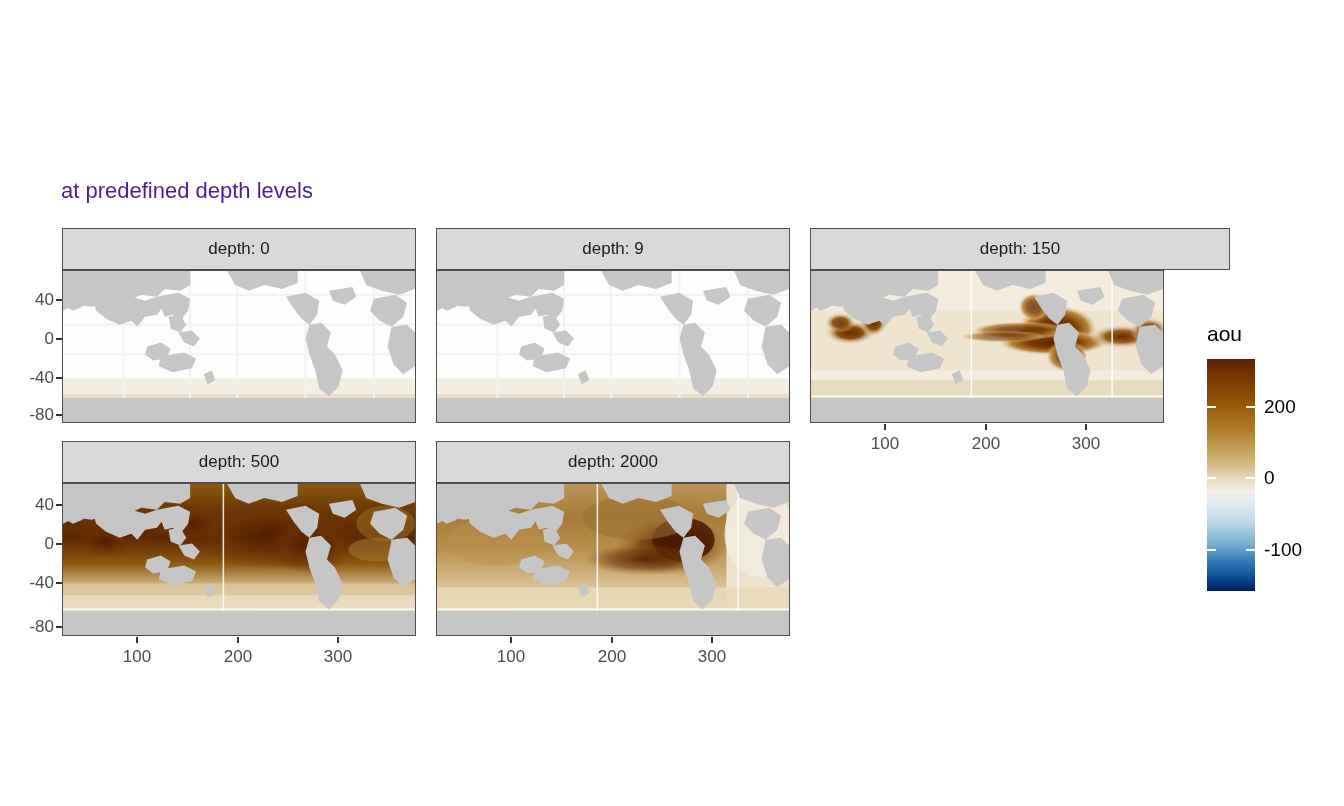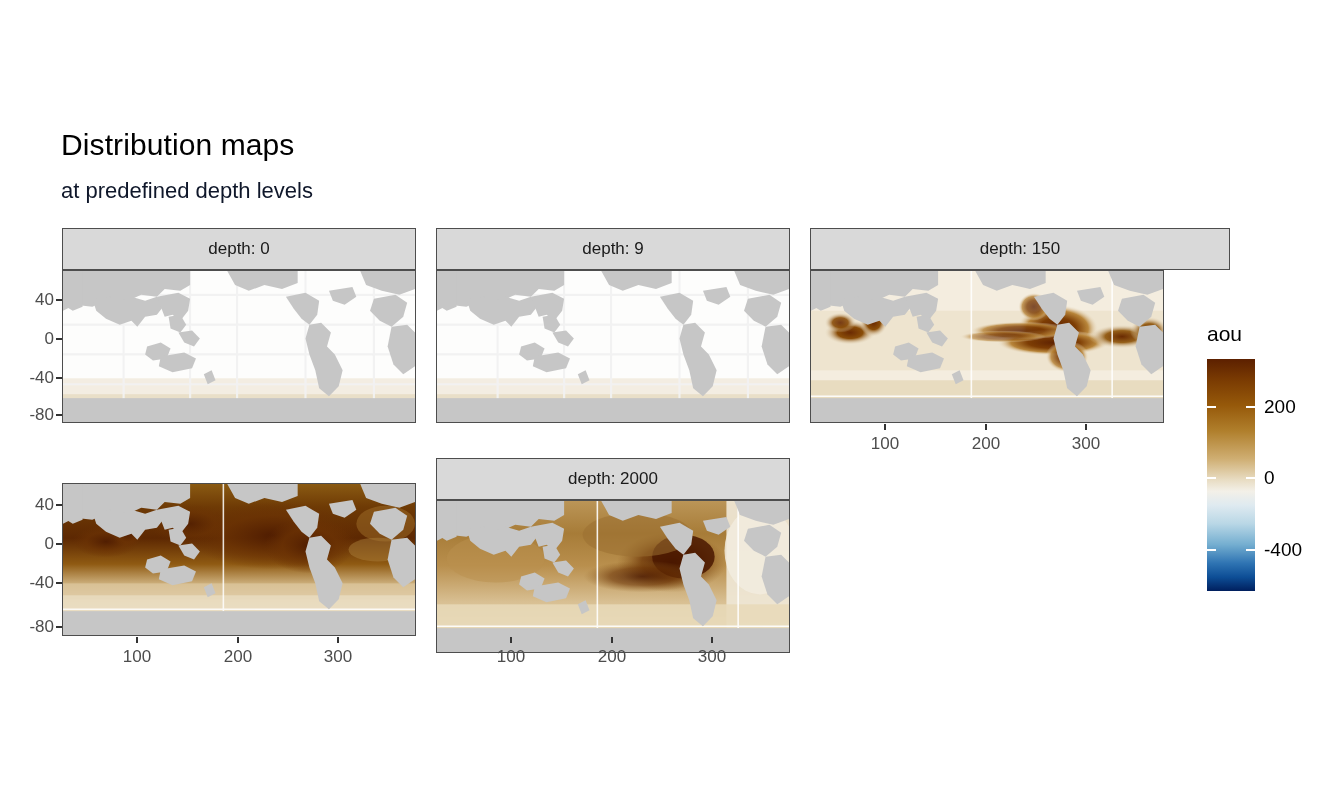--- a/index.html
+++ b/index.html
@@ -5,21 +5,21 @@
   html,body{margin:0;padding:0;}
   body{
     width:1344px;height:806px;background:#ffffff;
     font-family:"Liberation Sans","DejaVu Sans",sans-serif;
     color:#000000;overflow:hidden;position:relative;
   }
   .fig{position:absolute;left:0;top:0;width:1344px;height:806px;}
 
   
   #title{position:absolute;left:61px;top:128px;font-size:30px;color:#000;letter-spacing:.1px;}
-  #subtitle{position:absolute;left:61px;top:178px;font-size:22px;color:#0f172a;}
+  #subtitle{position:absolute;left:61px;top:178px;font-size:22px;color:#4c1d95;}
 
   
   .panel{position:absolute;}
   .strip{
     position:absolute;left:0;top:0;
     box-sizing:border-box;
     background:#d9d9d9;border:1.1px solid #4d4d4d;
     display:flex;align-items:center;justify-content:center;
     font-size:17px;color:#1a1a1a;
   }
@@ -54,21 +54,20 @@
       #001f5e 100%);
   }
   .legtick{position:absolute;height:2px;background:#ffffff;}
   .leglabel{position:absolute;font-size:19px;color:#000;}
 </style>
 </head>
 <body>
 
 <div class="fig">
 
-  <div id="title">Distribution maps</div>
   <div id="subtitle">at predefined depth levels</div>
 
   <div class="ytick" style="left:14px;top:290px;width:40px;">40</div>
   <div class="ytick" style="left:14px;top:329px;width:40px;">0</div>
   <div class="ytick" style="left:8px;top:368px;width:46px;">-40</div>
   <div class="ytick" style="left:8px;top:405px;width:46px;">-80</div>
   <div class="tickmark" style="left:56px;top:299px;width:6px;height:2px;"></div>
   <div class="tickmark" style="left:56px;top:338px;width:6px;height:2px;"></div>
   <div class="tickmark" style="left:56px;top:377px;width:6px;height:2px;"></div>
   <div class="tickmark" style="left:56px;top:414px;width:6px;height:2px;"></div>
@@ -258,20 +257,23 @@
   <div class="ytick" style="left:14px;top:495px;width:40px;">40</div>
   <div class="ytick" style="left:14px;top:534px;width:40px;">0</div>
   <div class="ytick" style="left:8px;top:573px;width:46px;">-40</div>
   <div class="ytick" style="left:8px;top:617px;width:46px;">-80</div>
   <div class="tickmark" style="left:56px;top:504px;width:6px;height:2px;"></div>
   <div class="tickmark" style="left:56px;top:543px;width:6px;height:2px;"></div>
   <div class="tickmark" style="left:56px;top:582px;width:6px;height:2px;"></div>
   <div class="tickmark" style="left:56px;top:626px;width:6px;height:2px;"></div>
 
   <div class="panel" style="left:62px;top:441px;width:354px;height:195px;">
+    <div class="strip" style="width:354px;height:42px;">
+      <span>depth: 500</span>
+    </div>
     <div class="plotbox" style="left:0;top:42px;width:354px;height:153px;">
       <svg class="map" viewBox="0 0 360 152" preserveAspectRatio="none">
         <defs>
           <linearGradient id="g500v" x1="0" y1="0" x2="0" y2="1">
             <stop offset="0%" stop-color="#8a5a12"></stop>
             <stop offset="18%" stop-color="#6e3a05"></stop>
             <stop offset="42%" stop-color="#5d2802"></stop>
             <stop offset="62%" stop-color="#8f5a12"></stop>
             <stop offset="78%" stop-color="#cfb381"></stop>
             <stop offset="92%" stop-color="#ead9bb"></stop>
@@ -321,21 +323,21 @@
           <path d="M304 0 H360 V18 L344 24 L326 20 L310 14 Z"></path>
           <path d="M318 28 L340 24 L352 32 L348 46 L336 56 L324 50 L314 40 Z"></path>
           <path d="M336 56 L352 54 L360 62 V96 L348 104 L338 94 L332 76 Z"></path>
           <rect x="0" y="128" width="360" height="24"></rect>
           <path d="M0 0 H20 V36 L10 40 L0 34 Z"></path>
         </g>
       </svg>
     </div>
   </div>
 
-  <div class="panel" style="left:436px;top:441px;width:354px;height:195px;margin-top:17px;">
+  <div class="panel" style="left:436px;top:441px;width:354px;height:195px;">
     <div class="strip" style="width:354px;height:42px;">
       <span>depth: 2000</span>
     </div>
     <div class="plotbox" style="left:0;top:42px;width:354px;height:153px;">
       <svg class="map" viewBox="0 0 360 152" preserveAspectRatio="none">
         <defs>
           <radialGradient id="core2000" cx="50%" cy="50%" r="50%">
             <stop offset="0%" stop-color="#4a1800"></stop>
               <stop offset="55%" stop-color="#6b3305" stop-opacity="0.75"></stop>
             <stop offset="100%" stop-color="#8a5a1c" stop-opacity="0"></stop>
@@ -411,15 +413,15 @@
   <div id="colorbar">
     <div class="legtick" style="left:0;top:47px;width:9px;"></div>
     <div class="legtick" style="left:39px;top:47px;width:9px;"></div>
     <div class="legtick" style="left:0;top:118px;width:9px;"></div>
     <div class="legtick" style="left:39px;top:118px;width:9px;"></div>
     <div class="legtick" style="left:0;top:190px;width:9px;"></div>
     <div class="legtick" style="left:39px;top:190px;width:9px;"></div>
   </div>
   <div class="leglabel" style="left:1264px;top:396px;">200</div>
   <div class="leglabel" style="left:1264px;top:467px;">0</div>
-  <div class="leglabel" style="left:1264px;top:539px;">-400</div>
+  <div class="leglabel" style="left:1264px;top:539px;">-100</div>
 
 </div>
 
 </body></html>

